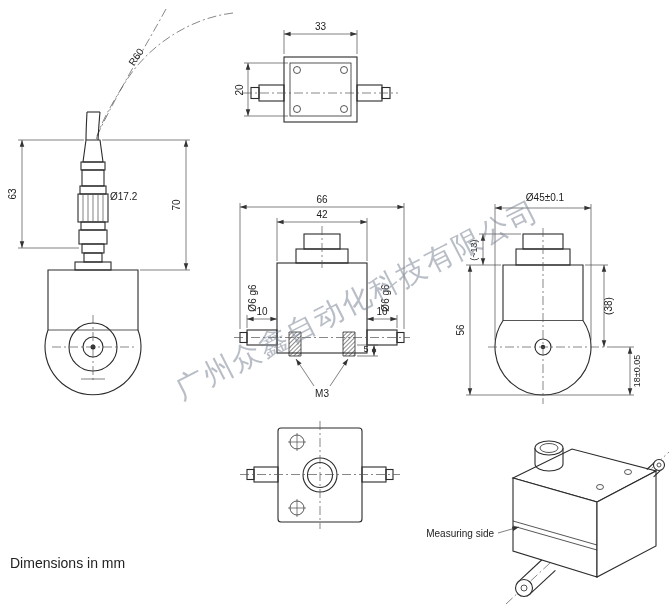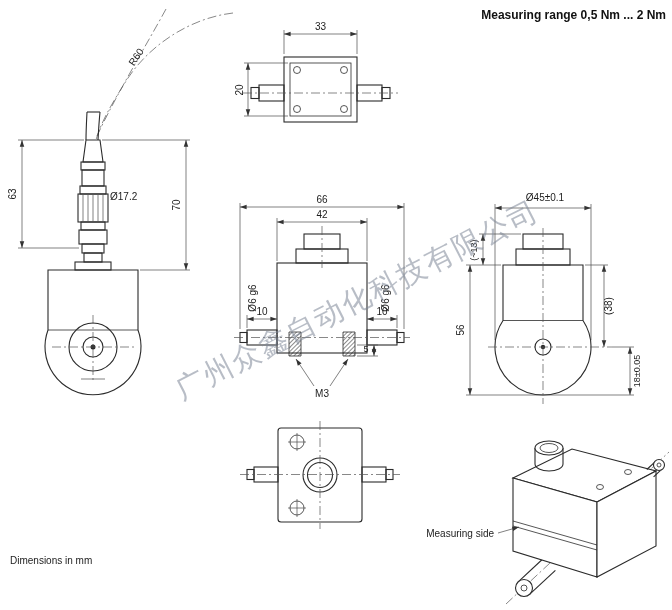--- a/index.html
+++ b/index.html
@@ -7,21 +7,21 @@
     position:relative; width:672px; height:610px; background:#ffffff;
     overflow:hidden; font-family:"Liberation Sans", sans-serif;
   }
   .stage svg { position:absolute; left:0; top:0; }
   .title {
     position:absolute; right:6px; top:8px;
     font-size:12px; font-weight:bold; color:#111;
   }
   .footer {
     position:absolute; left:10px; top:554px;
-    font-size:10px; color:#222; line-height:1.3;
+    font-size:14px; color:#222; line-height:1.3;
   }
   .watermark {
     position:absolute; left:178px; top:372px;
     font-size:29px; letter-spacing:2px; white-space:nowrap;
     color:rgba(125,135,152,0.55);
     transform:rotate(-27deg); transform-origin:0 50%;
     pointer-events:none;
   }
   
   .ol  { fill:none; stroke:#2b2b2b; stroke-width:1.1; }
@@ -243,20 +243,19 @@
     <line class="ol" x1="662.4" y1="468.7" x2="653.6" y2="476.9"></line>
     <line class="ol" x1="655.6" y1="461.3" x2="646.8" y2="469.5"></line>
     <circle class="olf" cx="659" cy="465" r="5.5"></circle>
     <circle class="ol2" cx="659" cy="465" r="2"></circle>
 
     <line class="dim" x1="498" y1="533" x2="519" y2="527" marker-end="url(#arw)"></line>
     <text class="dtext" x="494" y="537" text-anchor="end">Measuring side</text>
   </g>
 </svg>
 
-  <div class="title">Measuring range 0,5 Nm ... 2 Nm</div>
 
   <div class="footer">
     <div>Dimensions in mm</div>
   </div>
 
   <div class="watermark">广州众鑫自动化科技有限公司</div>
 </div>
 
 </body></html>

